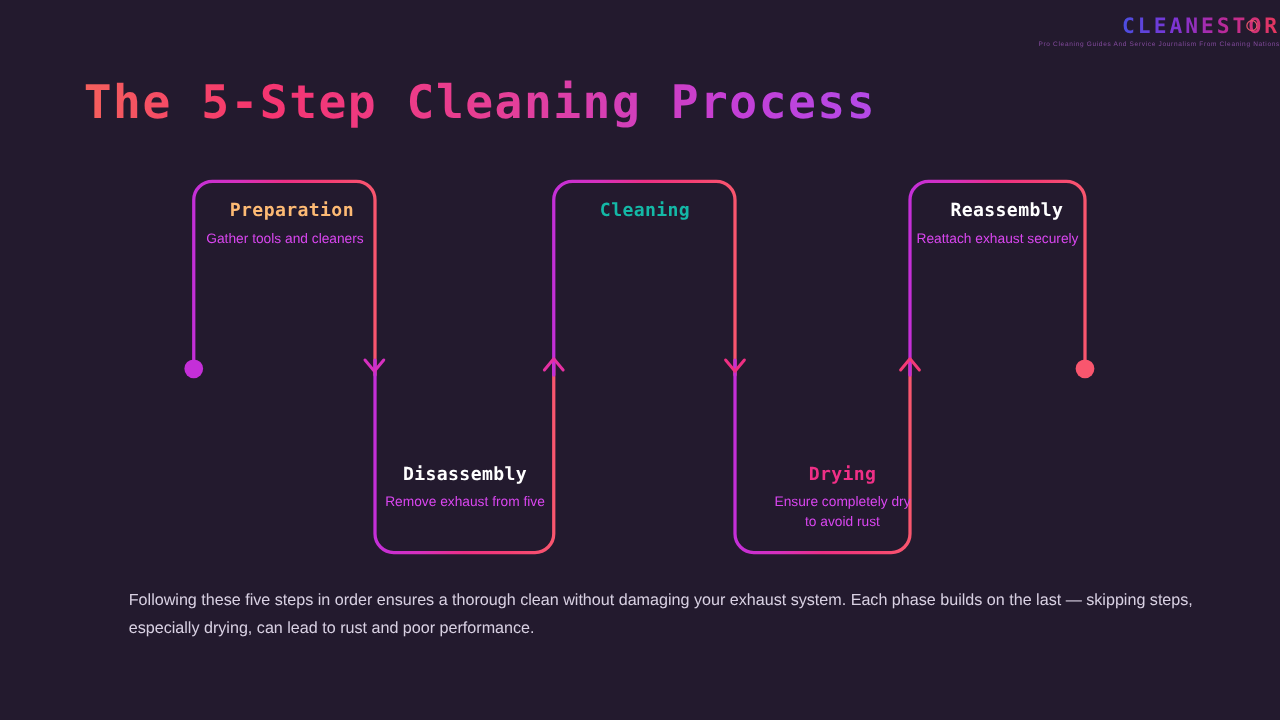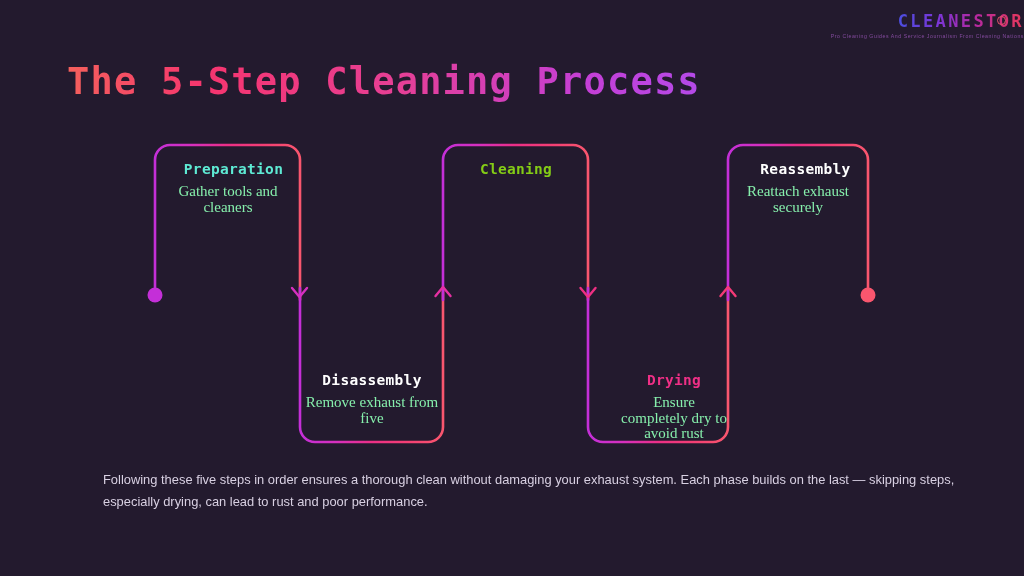--- a/index.html
+++ b/index.html
@@ -47,22 +47,22 @@
   #flow{position:absolute;left:0;top:0;width:1024px;height:576px;}
 
   
   .card{position:absolute;text-align:center;box-sizing:border-box;}
   .card .c-title{
     font-family:"DejaVu Sans Mono", monospace;
     font-size:14.5px;font-weight:700;letter-spacing:.3px;
     line-height:18px;margin:0;
   }
   .card .c-desc{
-    font-size:15px;line-height:15.6px;margin:6px 0 0 0;
-    color:#86efac;font-family:Liberation Serif, serif;
+    font-size:11px;line-height:15.6px;margin:6px 0 0 0;
+    color:#d946ef;font-family:Liberation Sans, sans-serif;
   }
 
   
   .caption{
     position:absolute;left:67px;top:469px;width:875px;
     font-size:12.9px;line-height:22px;color:#d8d0e2;
     font-family:"Liberation Sans", sans-serif;
     margin-left:36px;
   }
 </style>
@@ -105,31 +105,31 @@
     <path d="M292,288 L299.5,297 L307,288" fill="none" stroke="#d630bf" stroke-width="2.4" stroke-linecap="round" stroke-linejoin="round"></path>
     <path d="M435.5,296 L443,287 L450.5,296" fill="none" stroke="#e530a2" stroke-width="2.4" stroke-linecap="round" stroke-linejoin="round"></path>
     <path d="M580.5,288 L588,297 L595.5,288" fill="none" stroke="#ee2f82" stroke-width="2.4" stroke-linecap="round" stroke-linejoin="round"></path>
     <path d="M720.5,296 L728,287 L735.5,296" fill="none" stroke="#f43a77" stroke-width="2.4" stroke-linecap="round" stroke-linejoin="round"></path>
 
     <circle cx="155" cy="295" r="7.5" fill="#c42fd8"></circle>
     <circle cx="868" cy="295" r="7.5" fill="#f9566e"></circle>
   </svg>
 
   <div class="card" style="left:155px;top:160px;width:146px;">
-    <p class="c-title" style="color:#5eead4;padding-left:11px;">Preparation</p>
+    <p class="c-title" style="color:#fdba74;padding-left:11px;">Preparation</p>
     <p class="c-desc">Gather tools and cleaners</p>
   </div>
 
   <div class="card" style="left:300px;top:371px;width:144px;">
     <p class="c-title" style="color:#ffffff;">Disassembly</p>
     <p class="c-desc">Remove exhaust from five</p>
   </div>
 
   <div class="card" style="left:443px;top:160px;width:146px;">
-    <p class="c-title" style="color:#84cc16;">Cleaning</p>
+    <p class="c-title" style="color:#14b8a6;">Cleaning</p>
   </div>
 
   <div class="card" style="left:588px;top:371px;width:141px;padding-left:31px;">
     <p class="c-title" style="color:#ef2f86;">Drying</p>
     <p class="c-desc">Ensure completely dry to avoid rust</p>
   </div>
 
   <div class="card" style="left:727px;top:160px;width:142px;">
     <p class="c-title" style="color:#ffffff;padding-left:15px;">Reassembly</p>
     <p class="c-desc">Reattach exhaust securely</p>

